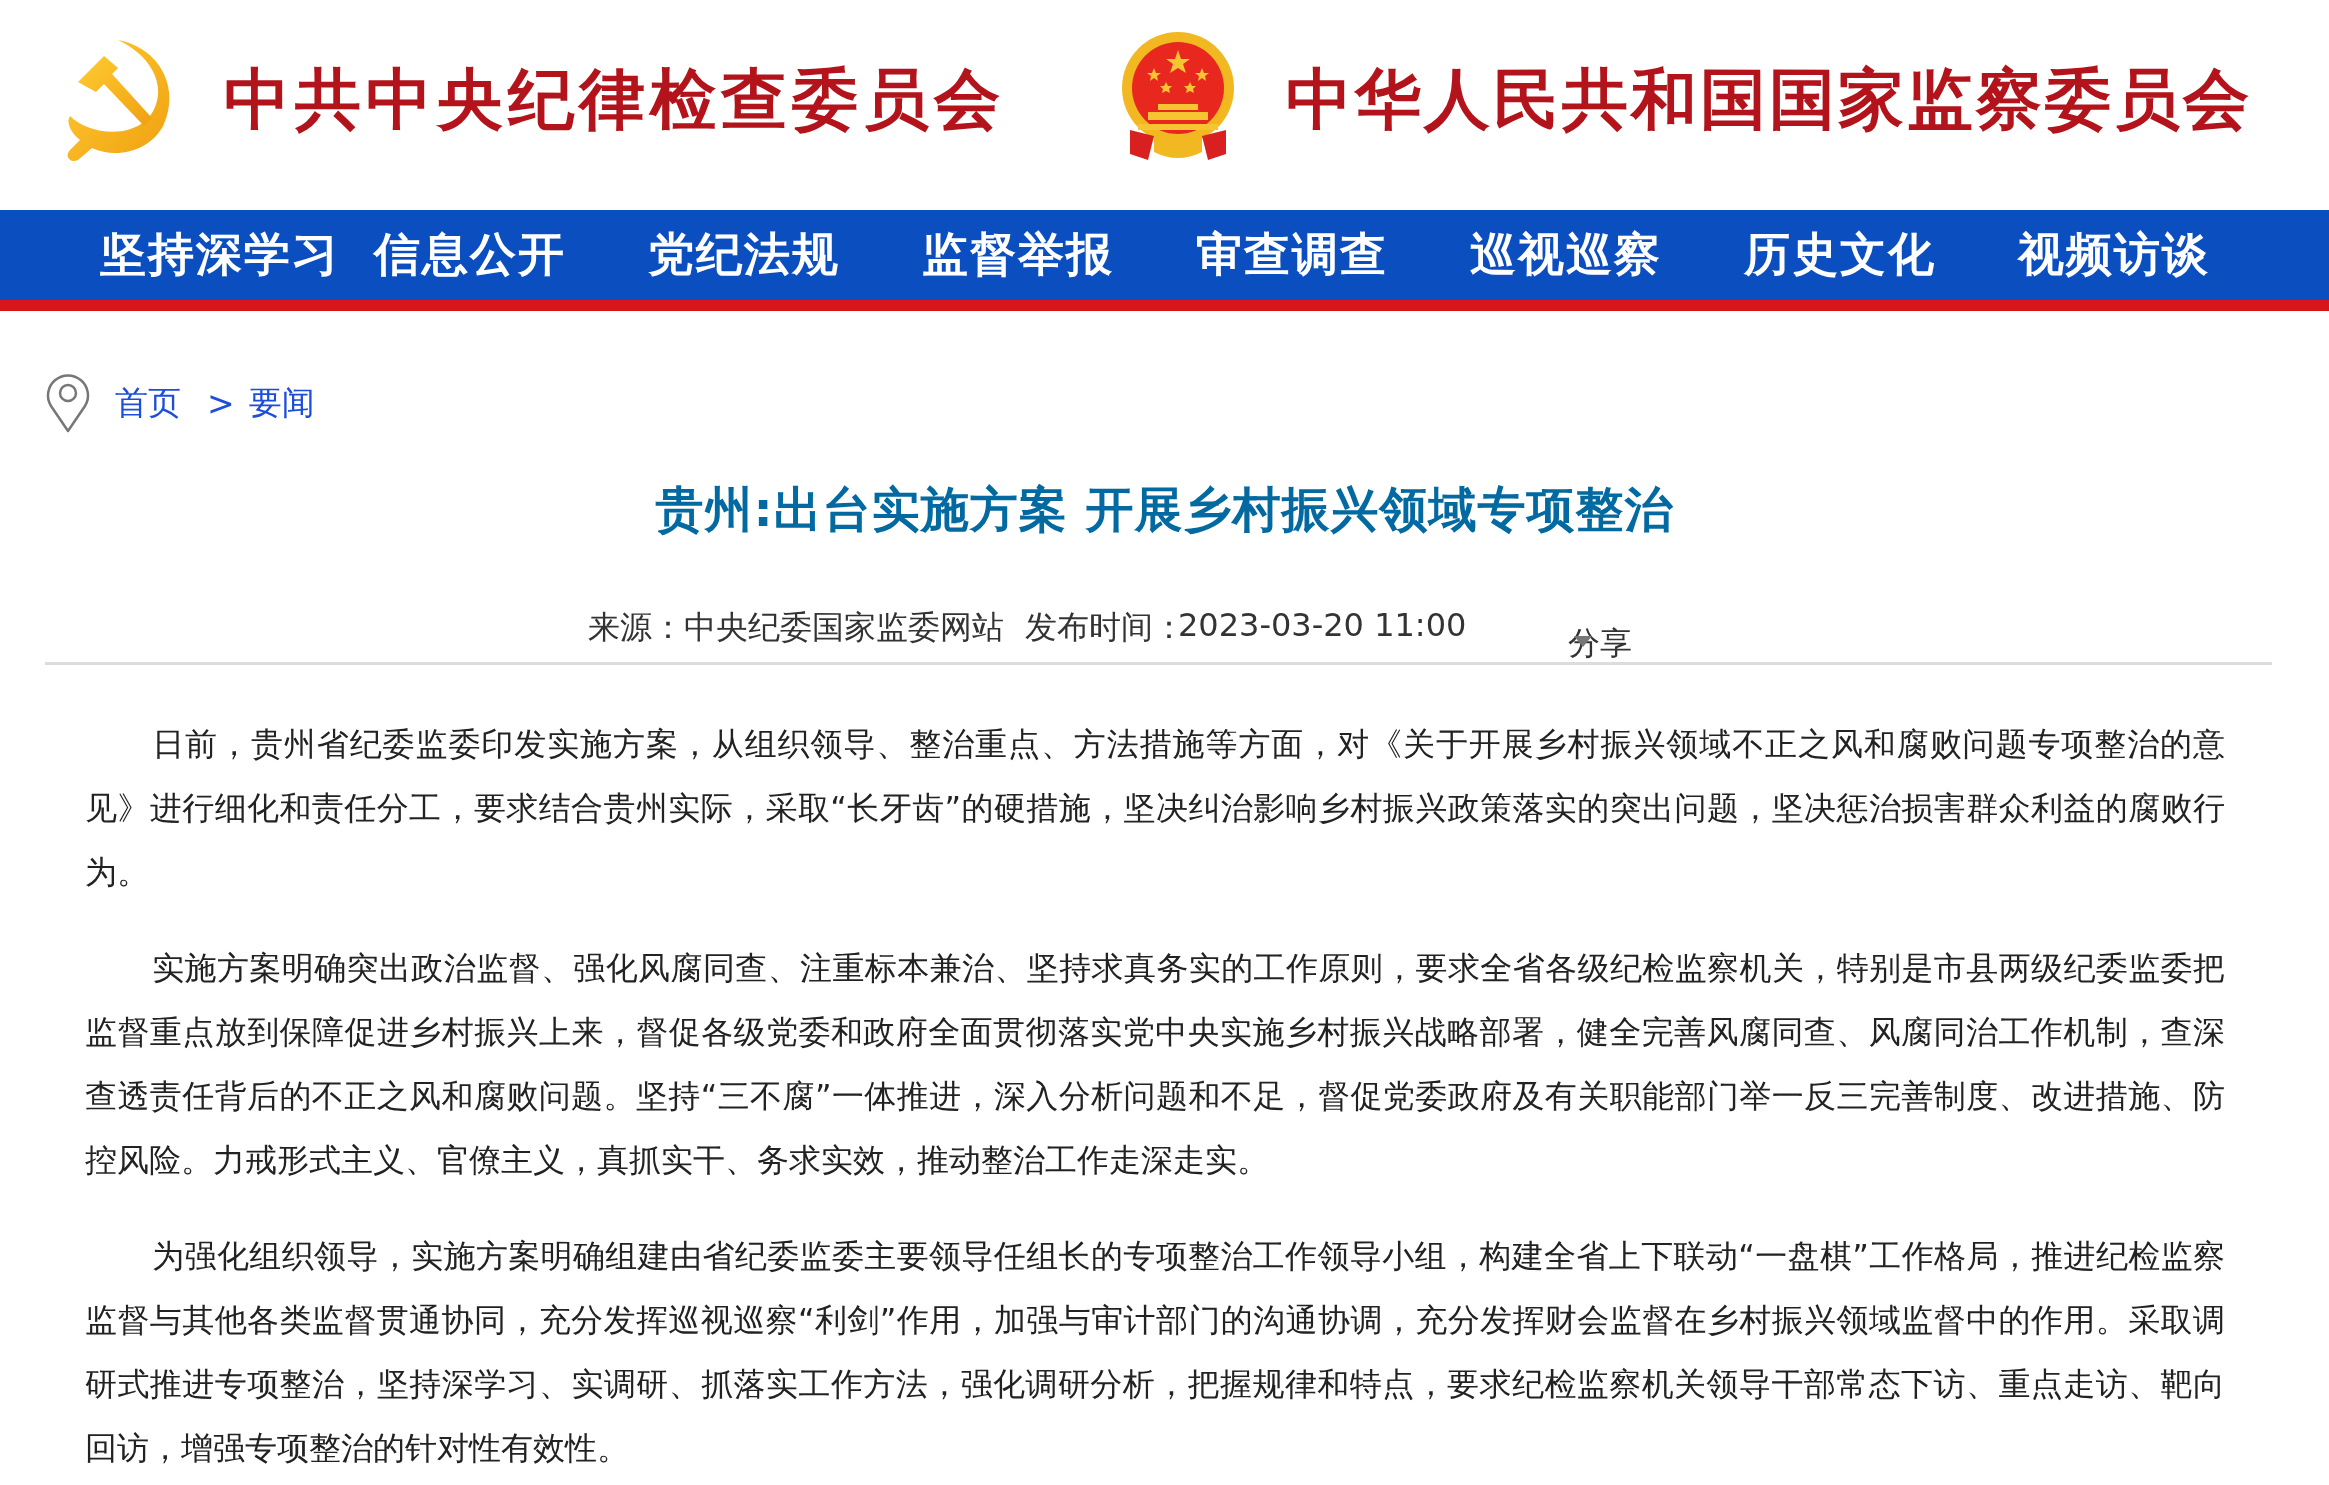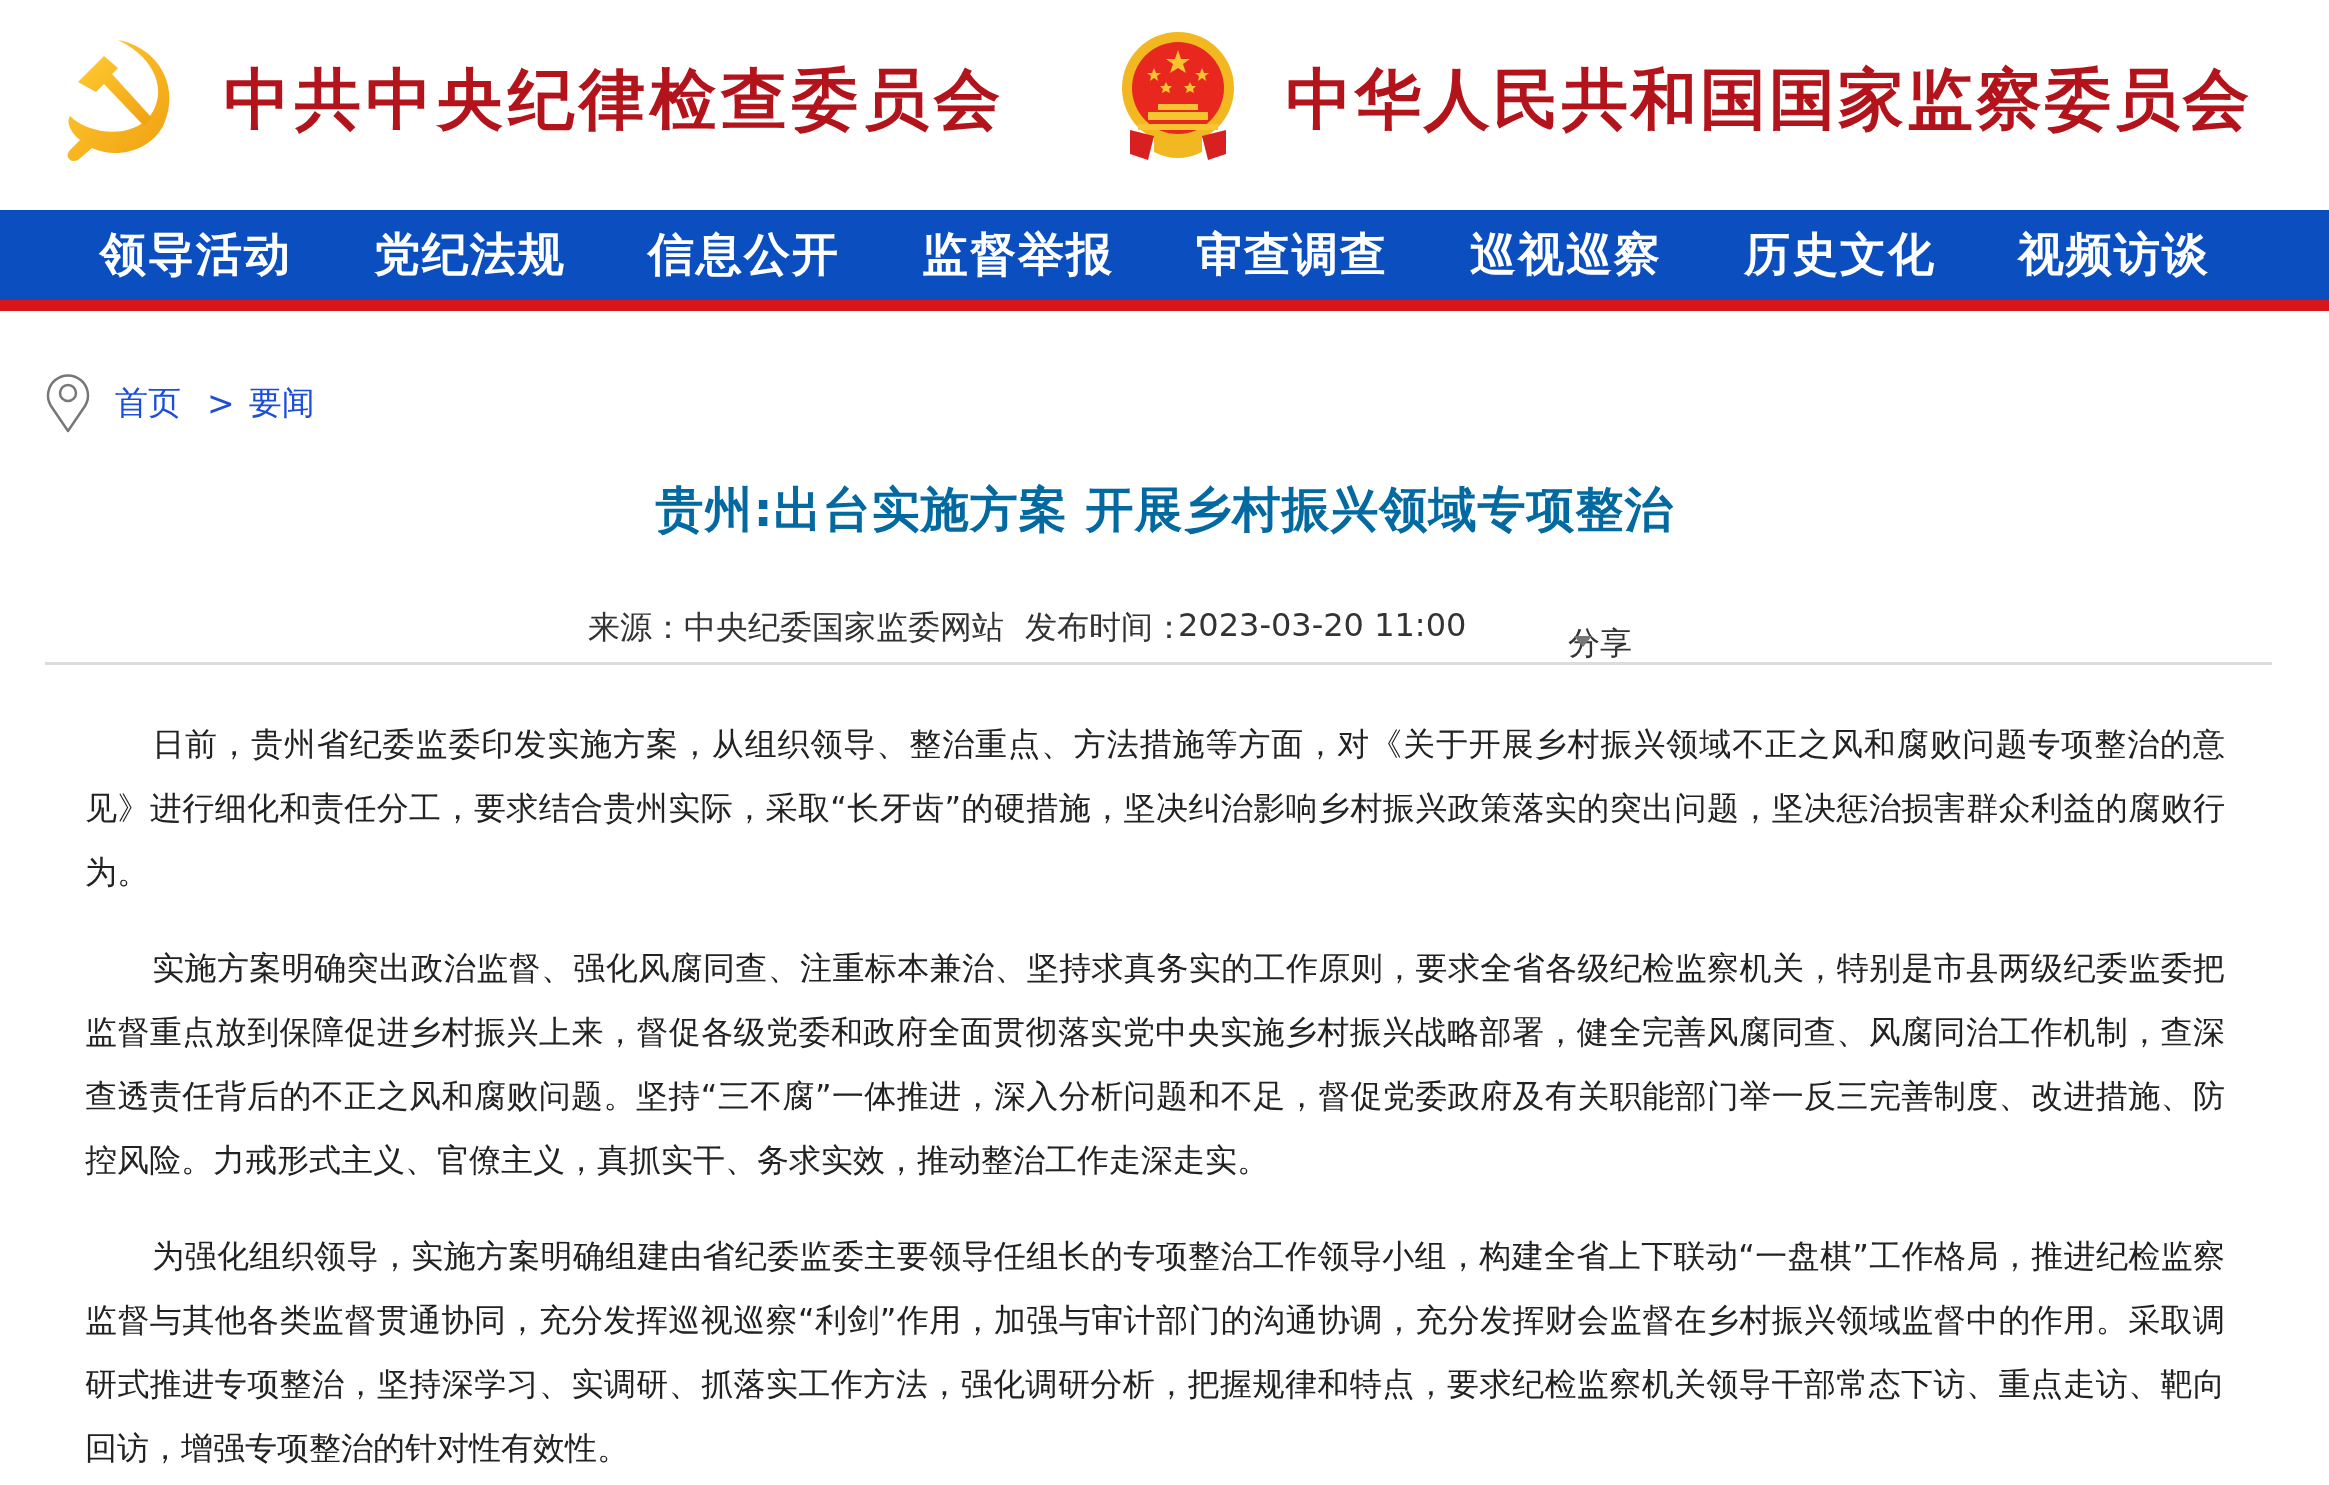--- a/index.html
+++ b/index.html
@@ -90,23 +90,23 @@
       <path d="M22 104 L46 110 L40 134 L22 128 Z" fill="#d92020"></path>
       <path d="M118 104 L94 110 L100 134 L118 128 Z" fill="#d92020"></path>
       <path d="M46 108 Q70 122 94 108 L94 126 Q70 138 46 126 Z" fill="#f2b822"></path>
     </svg>
     <span class="org-name">中华人民共和国国家监察委员会</span>
   </div>
 </div>
 
 <nav class="nav">
   <ul>
-    <li>领导活动</li>
+    <li>坚持深学习</li>
+    <li>信息公开</li>
     <li>党纪法规</li>
-    <li>信息公开</li>
     <li>监督举报</li>
     <li>审查调查</li>
     <li>巡视巡察</li>
     <li>历史文化</li>
     <li>视频访谈</li>
   </ul>
 </nav>
 <div class="nav-stripe"></div>
 
 <div class="breadcrumb">

